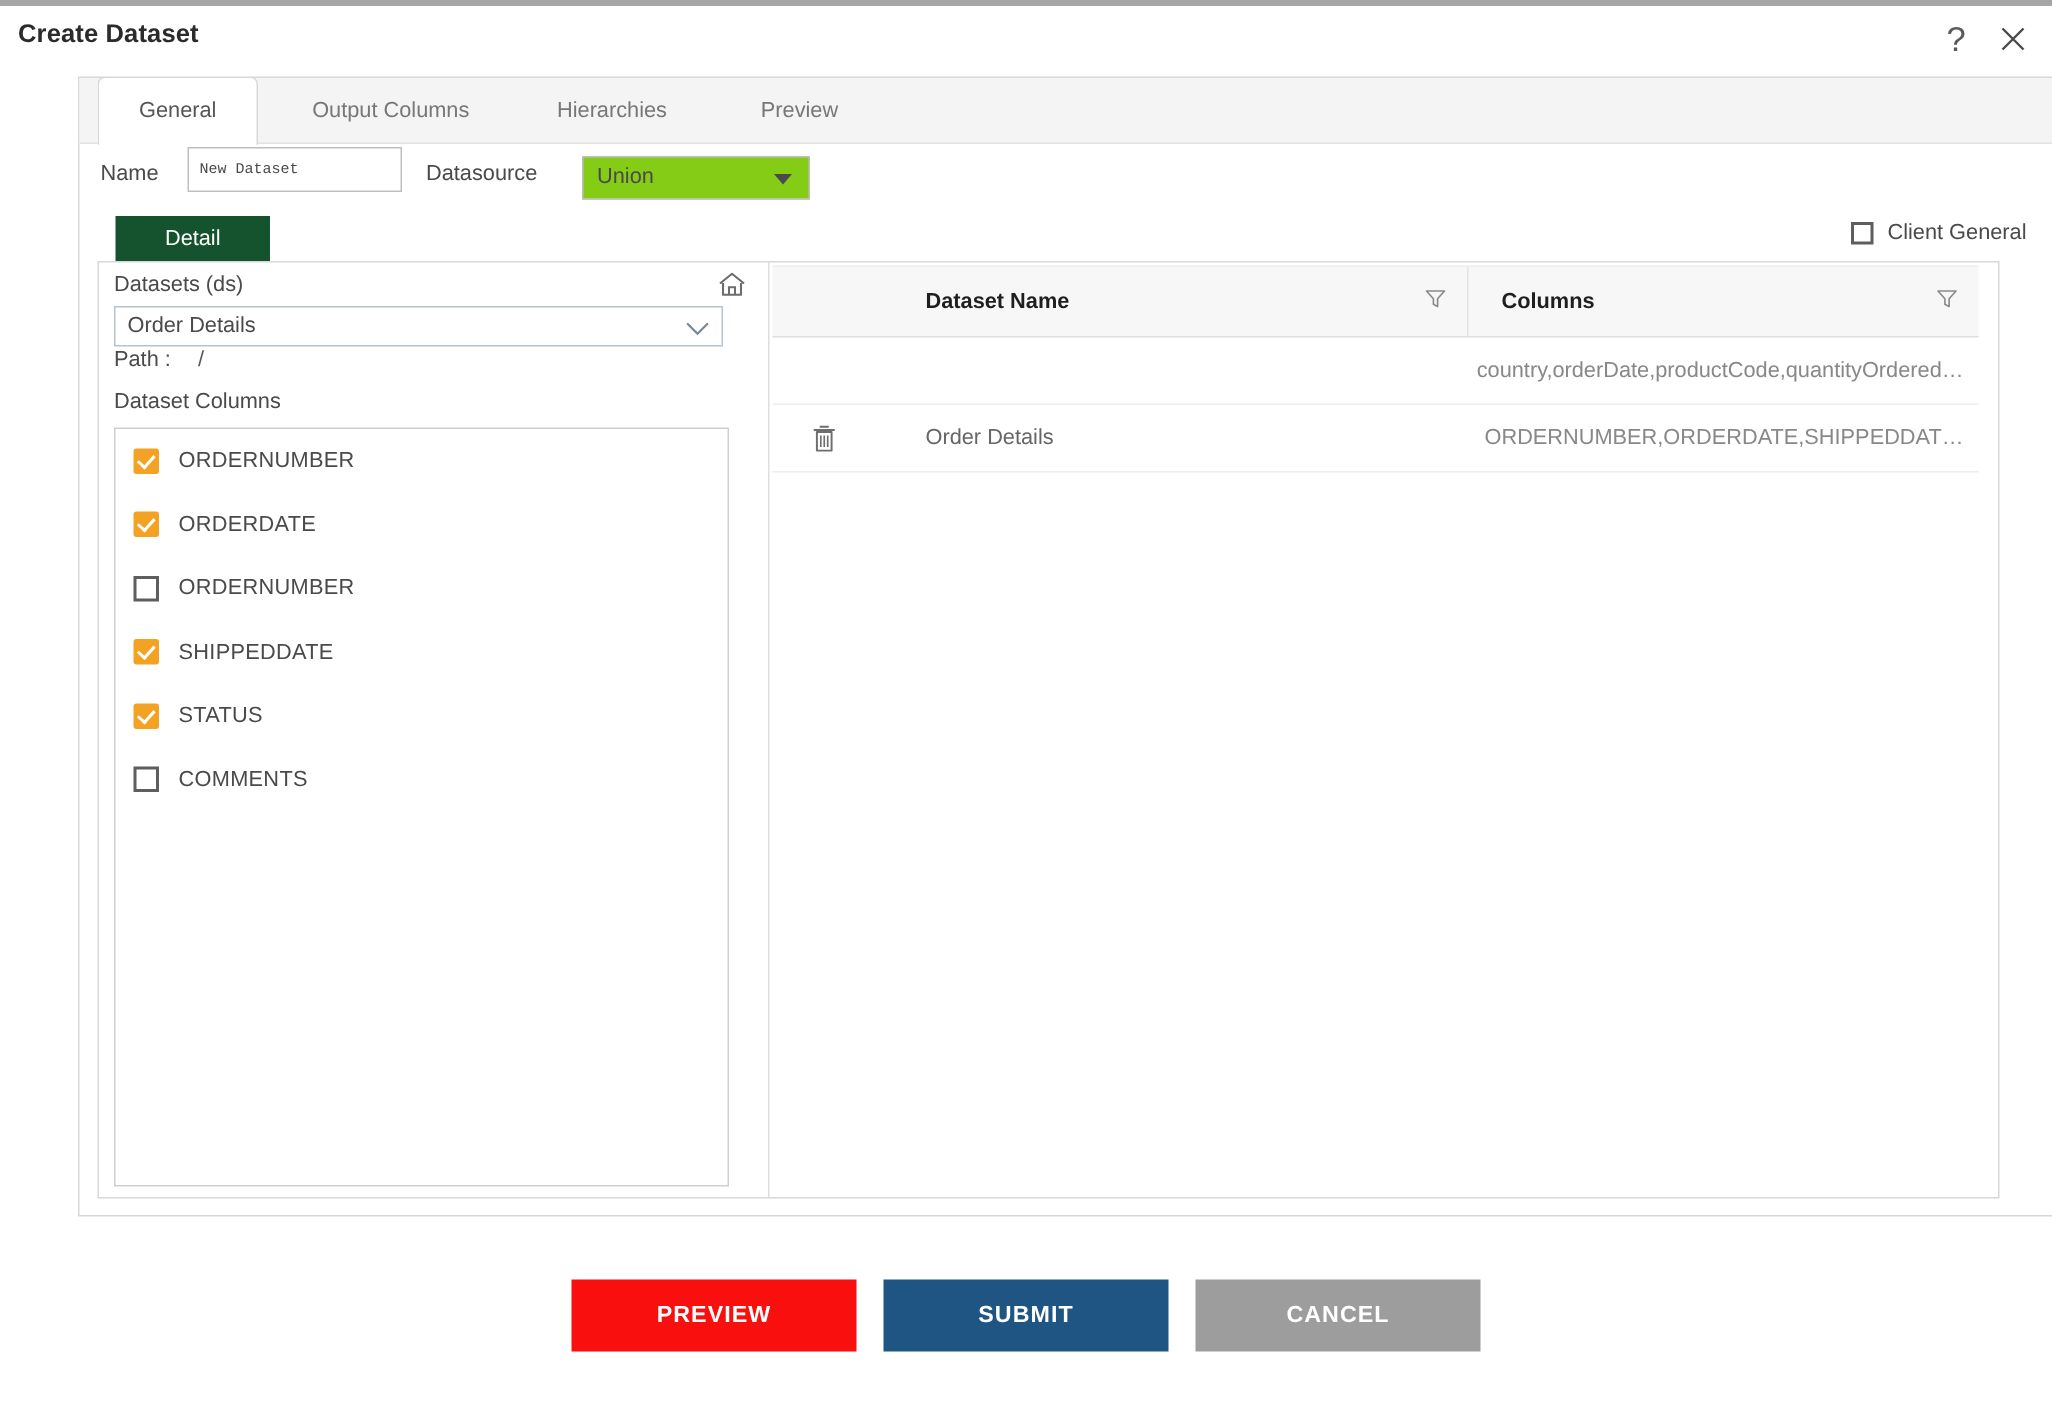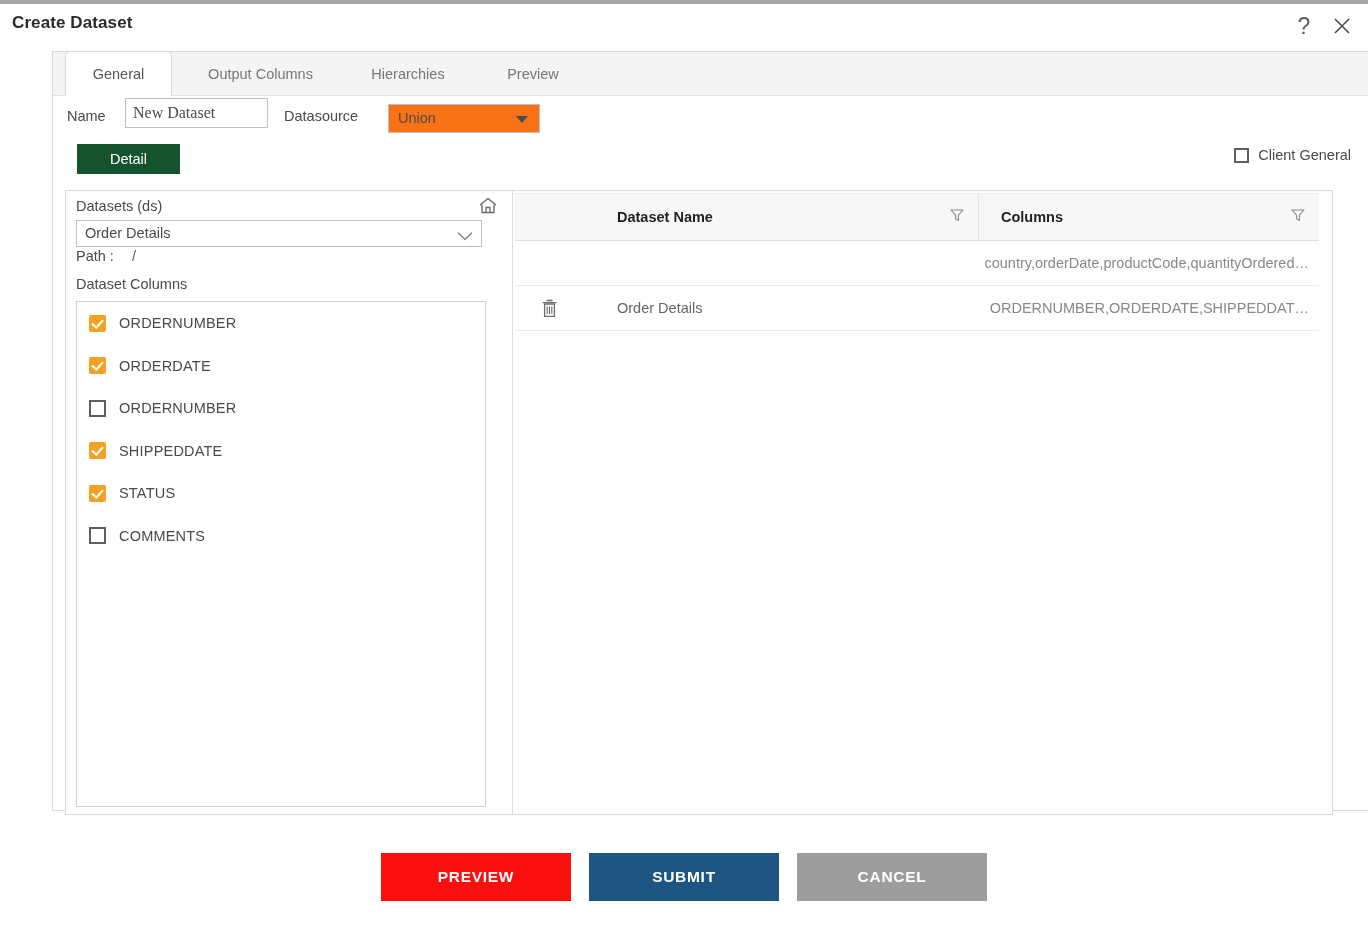--- a/index.html
+++ b/index.html
@@ -99,36 +99,36 @@
   }
   .lbl-name {
     position: absolute; left: 14px; top: 12px;
     font-size: 14.5px; color: #4a4a4a;
   }
   .name-input {
     position: absolute; left: 72px; top: 2px;
     width: 143px; height: 30px;
     border: 1px solid #bfbfbf;
     background: #ffffff;
-    font-family: Liberation Serif, serif;
-    font-size: 16px;
+    font-family: Liberation Mono, monospace;
+    font-size: 10px;
     color: #4a4a4a;
     padding: 0 7px;
     box-sizing: border-box;
     outline: none;
   }
   .lbl-datasource {
     position: absolute; left: 231px; top: 12px;
     font-size: 14.5px; color: #4a4a4a;
   }
   .ds-select {
     position: absolute; left: 335px; top: 8px;
     width: 152px; height: 29px;
     border: 1px solid #bfbfbf;
-    background: #f97316;
+    background: #84cc16;
     box-sizing: border-box;
     cursor: pointer;
   }
   .ds-select .val {
     position: absolute; left: 9px; top: 5px;
     font-size: 14.5px; color: #4a4a4a;
   }
   .ds-select .caret {
     position: absolute; right: 11px; top: 11px;
     width: 0; height: 0;
@@ -165,21 +165,21 @@
   .box-empty {
     width: 15px; height: 15px;
     border: 2px solid #5e5e5e;
     box-sizing: border-box;
     background: #ffffff;
   }
 
   
   .pane-wrap {
     position: absolute;
-    left: 12px; top: 138px;
+    left: 12px; top: 122px;
     width: 1268px; height: 625px;
     border: 1px solid #d8d8d8;
     box-sizing: border-box;
     background: #ffffff;
     text-decoration: underline;
   }
   .left-pane {
     position: absolute;
     left: 0; top: 0;
     width: 447px; height: 100%;

